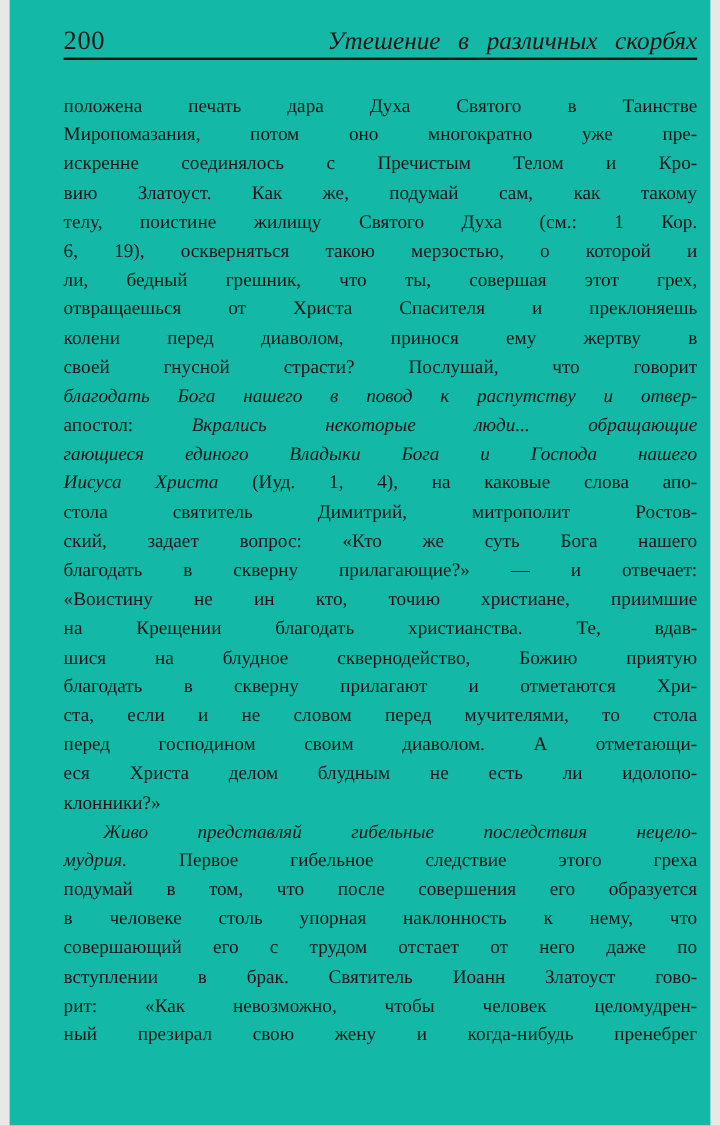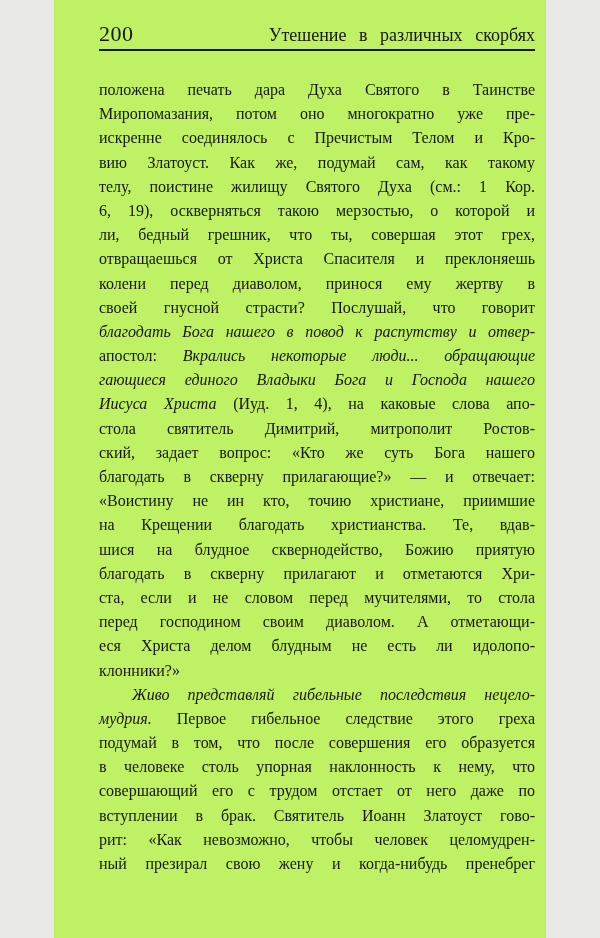--- a/index.html
+++ b/index.html
@@ -2,45 +2,46 @@
 <html lang="ru"><head>
 <meta charset="utf-8">
 <style>
   html, body {
     margin: 0;
     padding: 0;
     background: #e8e8e6;
   }
   .page {
     position: relative;
-    width: 492px;
+    width: 584px;
     height: 938px;
     margin: 0 auto;
-    background: #bef264;
+    background: #14b8a6;
     color: #161514;
     font-family: "Liberation Serif", "DejaVu Serif", serif;
     overflow: hidden;
     box-sizing: border-box;
   }
   .header {
     margin: 0 11px 0 45px;
     padding-top: 23px;
     display: flex;
     justify-content: space-between;
     align-items: baseline;
     border-bottom: 2.5px solid #181715;
     padding-bottom: 3px;
   }
   .page-number {
     font-size: 22px;
     line-height: 22px;
     letter-spacing: 0.5px;
   }
   .running-title {
-    font-size: 18px;
+    font-style: italic;
+    font-size: 21px;
     line-height: 22px;
     word-spacing: 0.45em;
   }
   .page-body {
     margin: 27px 11px 0 45px;
     font-size: 16px;
     line-height: 24.2px;
   }
   .line {
     text-align: justify;

